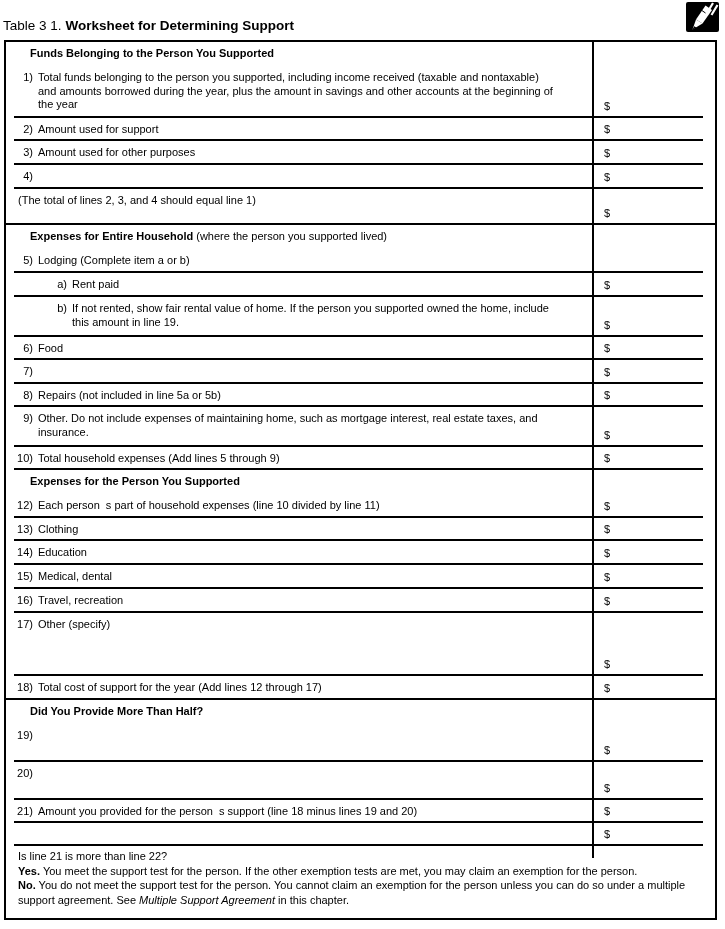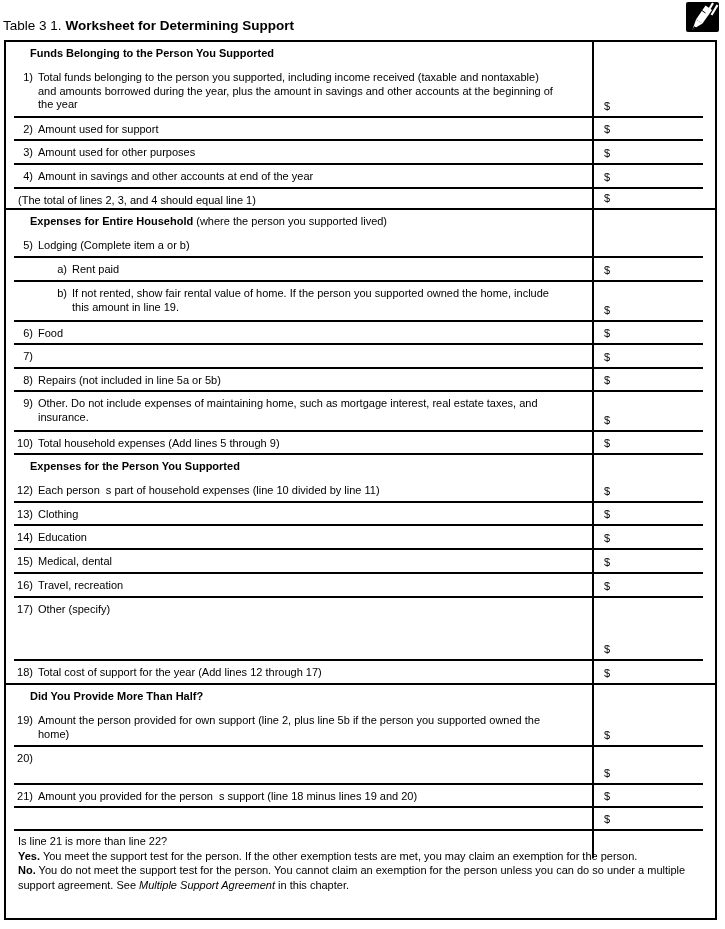--- a/index.html
+++ b/index.html
@@ -84,27 +84,26 @@
       <span class="num">3)</span>
       <span class="txt">Amount used for other purposes</span>
     </div>
     <span class="dollar">$</span>
     <i class="sep inset"></i>
   </div>
 
   <div class="r" style="height:24px">
     <div class="desc">
       <span class="num">4)</span>
-      <span class="txt">Amount in savings and other accounts at end of the year</span>
-    </div>
-    <span class="dollar">$</span>
-    <i class="sep inset"></i>
-  </div>
-
-  <div class="r nonum" style="height:21px">
+    </div>
+    <span class="dollar">$</span>
+    <i class="sep inset"></i>
+  </div>
+
+  <div class="r nonum" style="height:36px">
     <div class="desc">
 
       <span class="txt">(The total of lines 2, 3, and 4 should equal line 1)</span>
     </div>
     <span class="dollar">$</span>
     <i class="sep full"></i>
   </div>
 
   <div class="sech" style="height:24px">
     <b>Expenses for Entire Household</b><span class="note"> (where the person you supported lived)</span>
@@ -249,21 +248,20 @@
     <i class="sep full"></i>
   </div>
 
   <div class="sech" style="height:24px">
     <b>Did You Provide More Than Half?</b><span class="note"></span>
   </div>
 
   <div class="r" style="height:38px">
     <div class="desc">
       <span class="num">19)</span>
-      <span class="txt">Amount the person provided for own support (line 2, plus line 5b if the person you supported owned the home)</span>
     </div>
     <span class="dollar">$</span>
     <i class="sep inset"></i>
   </div>
 
   <div class="r" style="height:38px">
     <div class="desc">
       <span class="num">20)</span>
     </div>
     <span class="dollar">$</span>

